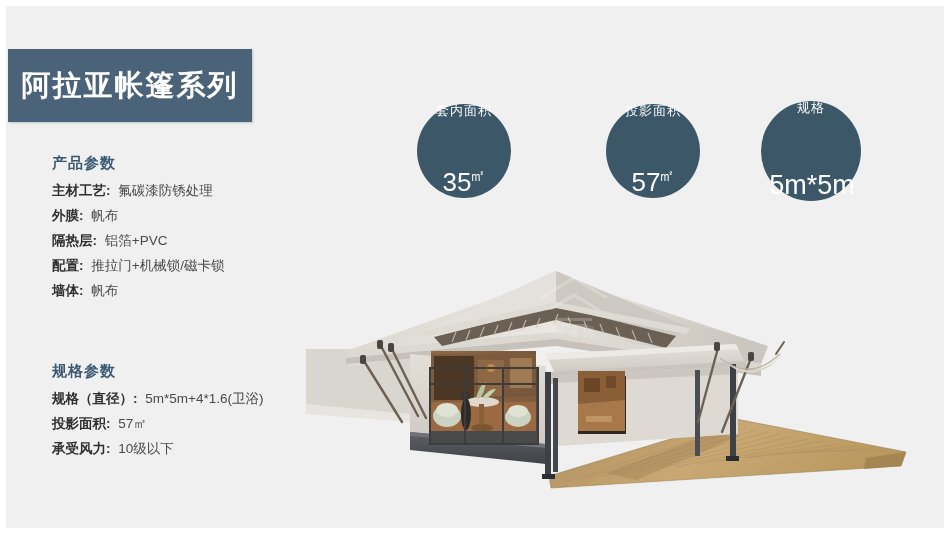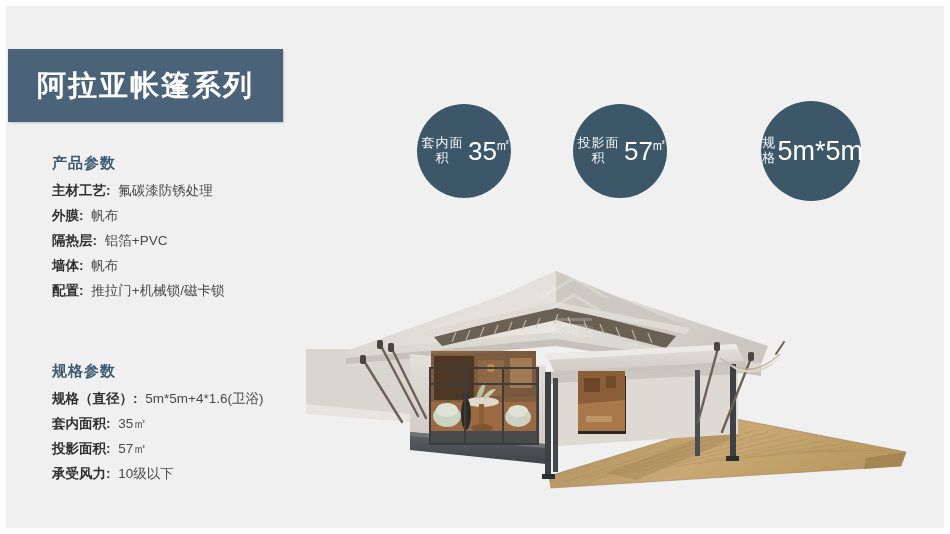--- a/index.html
+++ b/index.html
@@ -30,21 +30,21 @@
     height: 522px;
     background: #f0f0f0;
     overflow: hidden;
   }
 
   
   #title-banner {
     position: absolute;
     left: 2px;
     top: 43px;
-    width: 275px;
+    width: 244px;
     height: 73px;
     background: #4a6378;
     display: flex;
     align-items: center;
     justify-content: center;
     box-shadow: 1px 1px 2px rgba(0,0,0,0.18);
     text-align: right;
   }
   #title-banner .title-text {
     color: #ffffff;
@@ -89,22 +89,23 @@
     font-weight: normal;
     margin-left: 4px;
   }
 
   
   .stat-circle {
     position: absolute;
     border-radius: 50%;
     background: #3b5768;
     display: flex;
+    flex-direction: column;
     align-items: center;
-    justify-content: flex-end;
+    justify-content: space-between;
     color: #ffffff;
     text-align: center;
   }
   .stat-circle .stat-label {
     font-size: 13px;
     line-height: 1.1;
     letter-spacing: 1px;
     opacity: .96;
     margin-bottom: 1px;
   }
@@ -117,21 +118,21 @@
   .stat-circle .stat-value.small {
     font-size: 27px;
   }
   .stat-value .sup {
     font-size: 0.62em;
     vertical-align: super;
     margin-left: -2px;
   }
 
   #circle-1 { left: 411px; top: 98px; width: 94px; height: 94px; }
-  #circle-2 { left: 567px; top: 98px; width: 94px; height: 94px; }
+  #circle-2 { left: 600px; top: 98px; width: 94px; height: 94px; }
   #circle-3 { left: 755px; top: 95px; width: 100px; height: 100px; }
 
   
   #tent-scene {
     position: absolute;
     left: 300px;
     top: 230px;
     width: 648px;
     height: 300px;
   }
@@ -157,40 +158,36 @@
         </li>
         <li>
           <span class="k">外膜:</span>
           <span class="v">帆布</span>
         </li>
         <li>
           <span class="k">隔热层:</span>
           <span class="v">铝箔+PVC</span>
         </li>
         <li>
+          <span class="k">配置:</span>
+          <span class="v">推拉门+机械锁/磁卡锁</span>
+        </li>
+        <li>
           <span class="k">墙体:</span>
           <span class="v">帆布</span>
-        </li>
-        <li>
-          <span class="k">配置:</span>
-          <span class="v">推拉门+机械锁/磁卡锁</span>
         </li>
       </ul>
     </div>
 
     <div class="spec-block" id="size-block">
       <h2 class="section-heading">规格参数</h2>
       <ul class="spec-list">
         <li>
           <span class="k">规格（直径）:</span>
           <span class="v">5m*5m+4*1.6(卫浴)</span>
-        </li>
-        <li>
-          <span class="k">套内面积:</span>
-          <span class="v">35㎡</span>
         </li>
         <li>
           <span class="k">投影面积:</span>
           <span class="v">57㎡</span>
         </li>
         <li>
           <span class="k">承受风力:</span>
           <span class="v">10级以下</span>
         </li>
       </ul>

